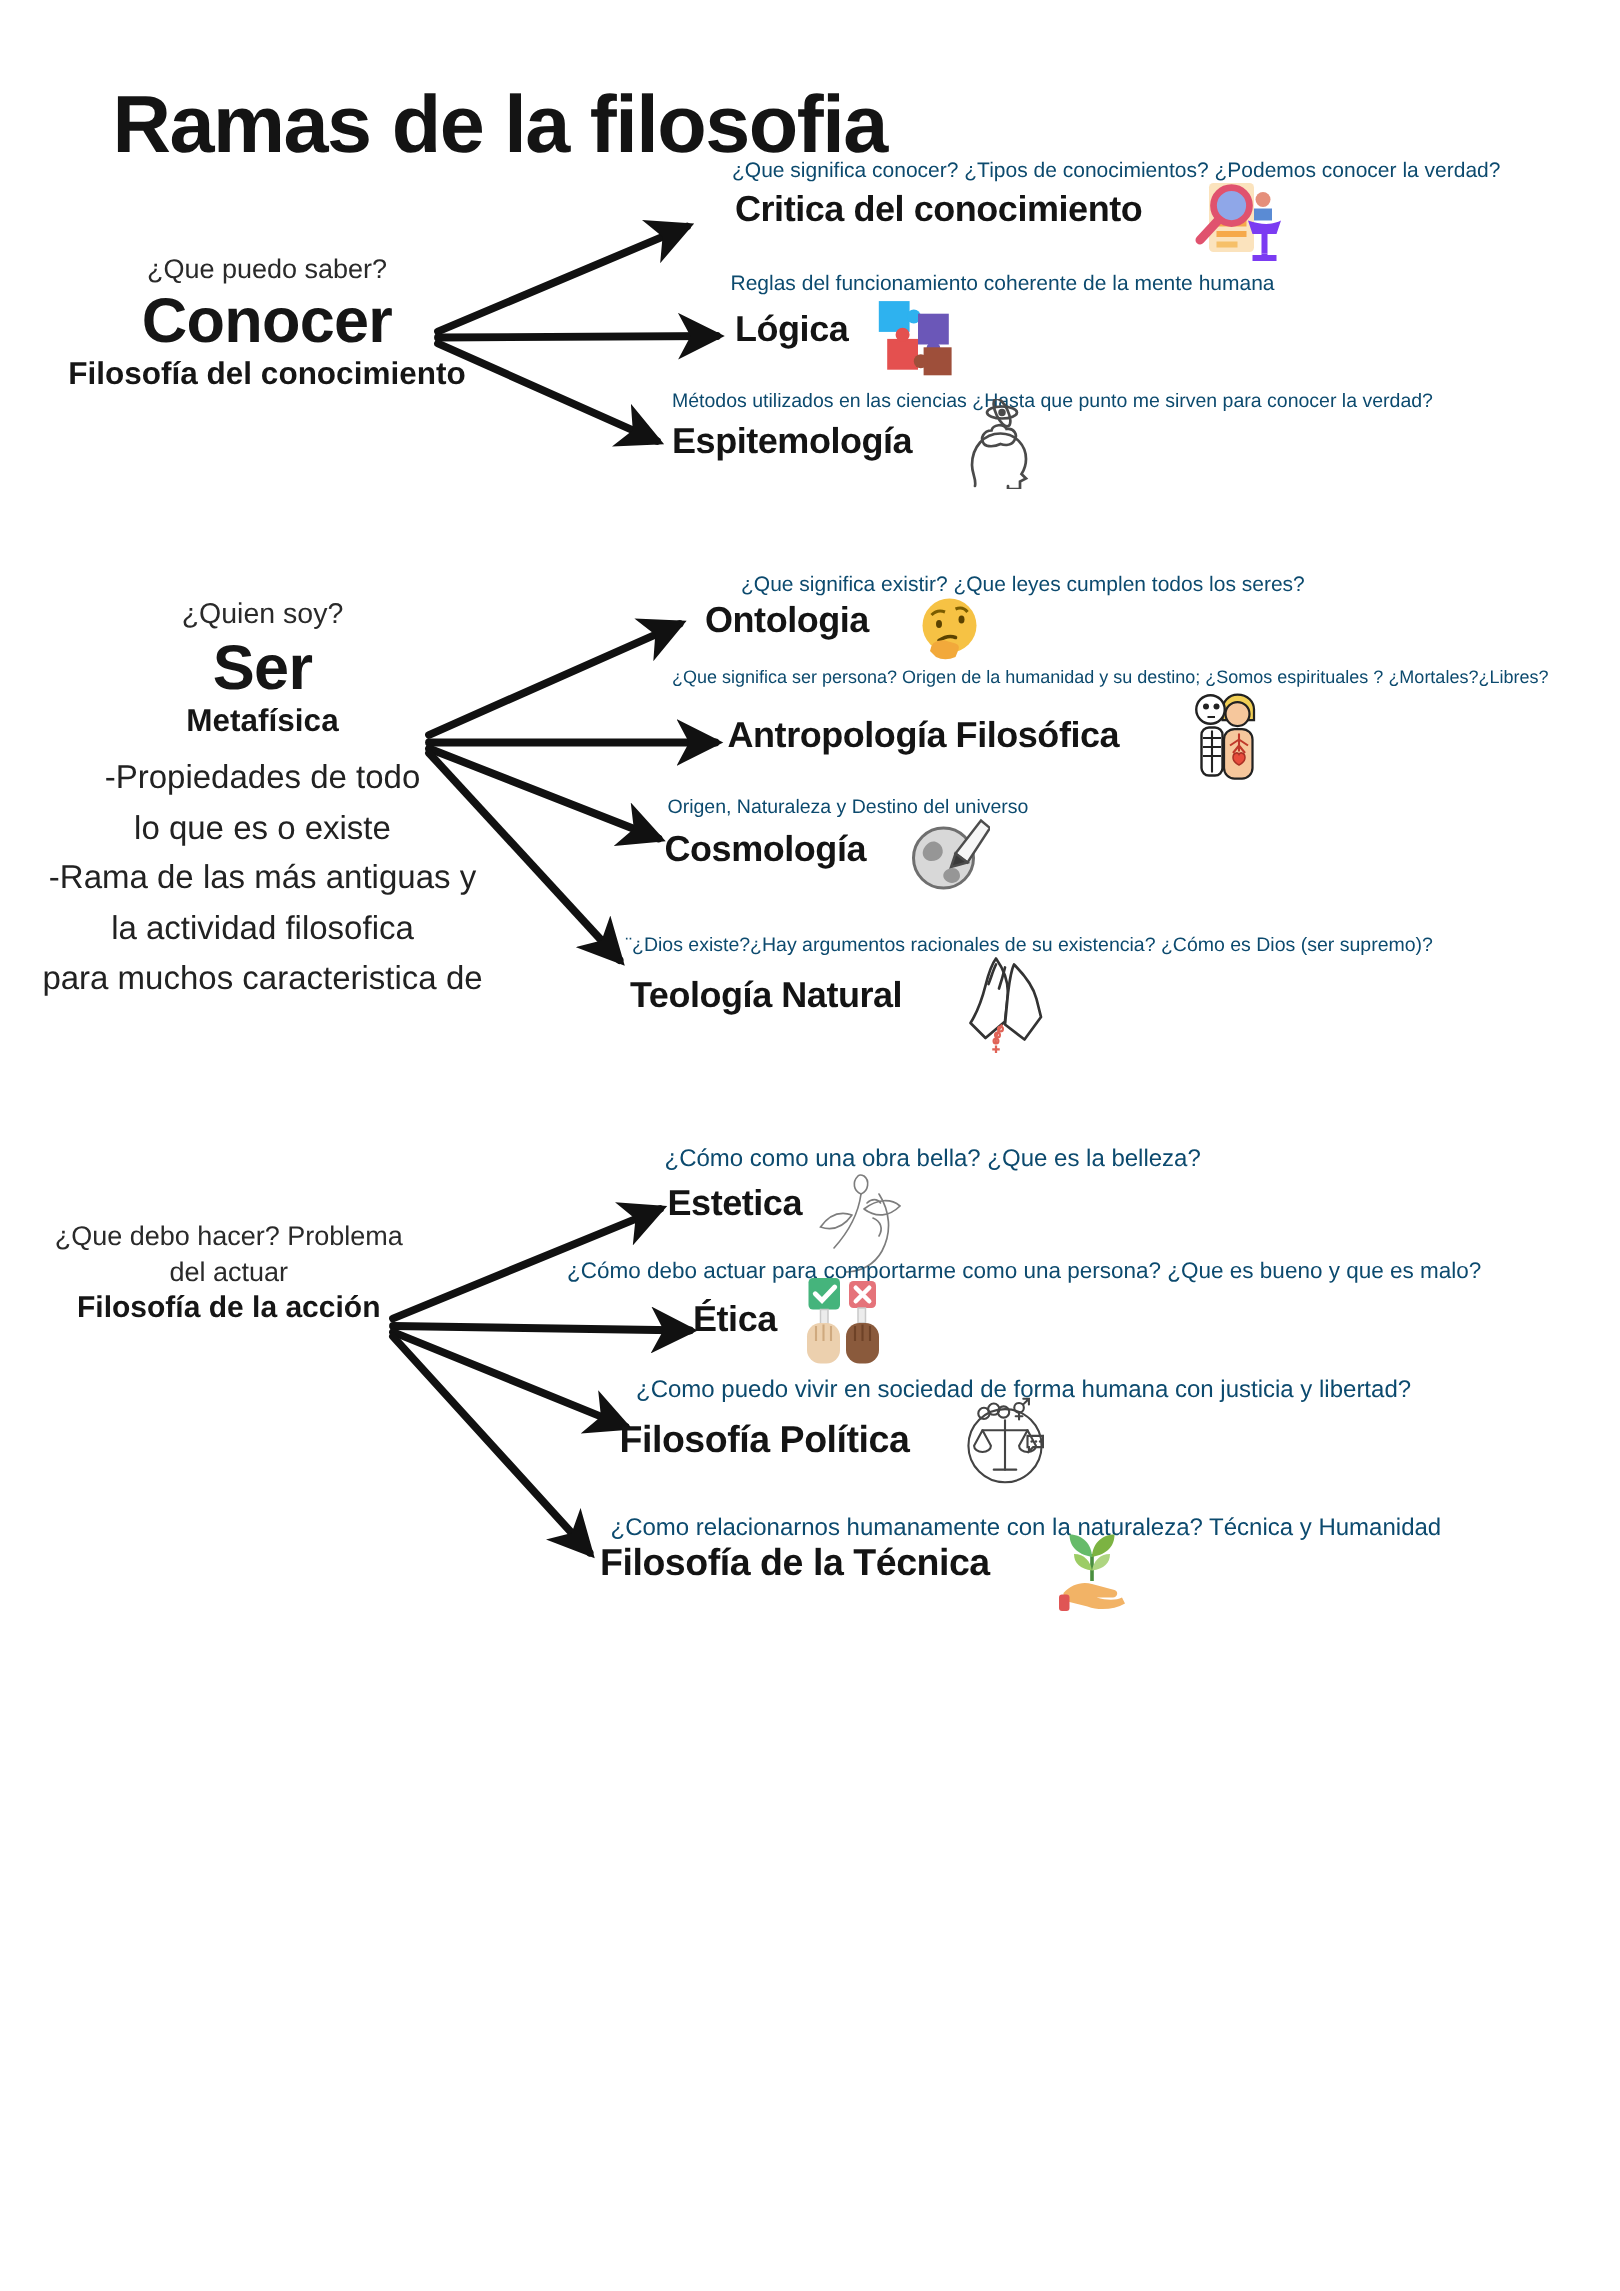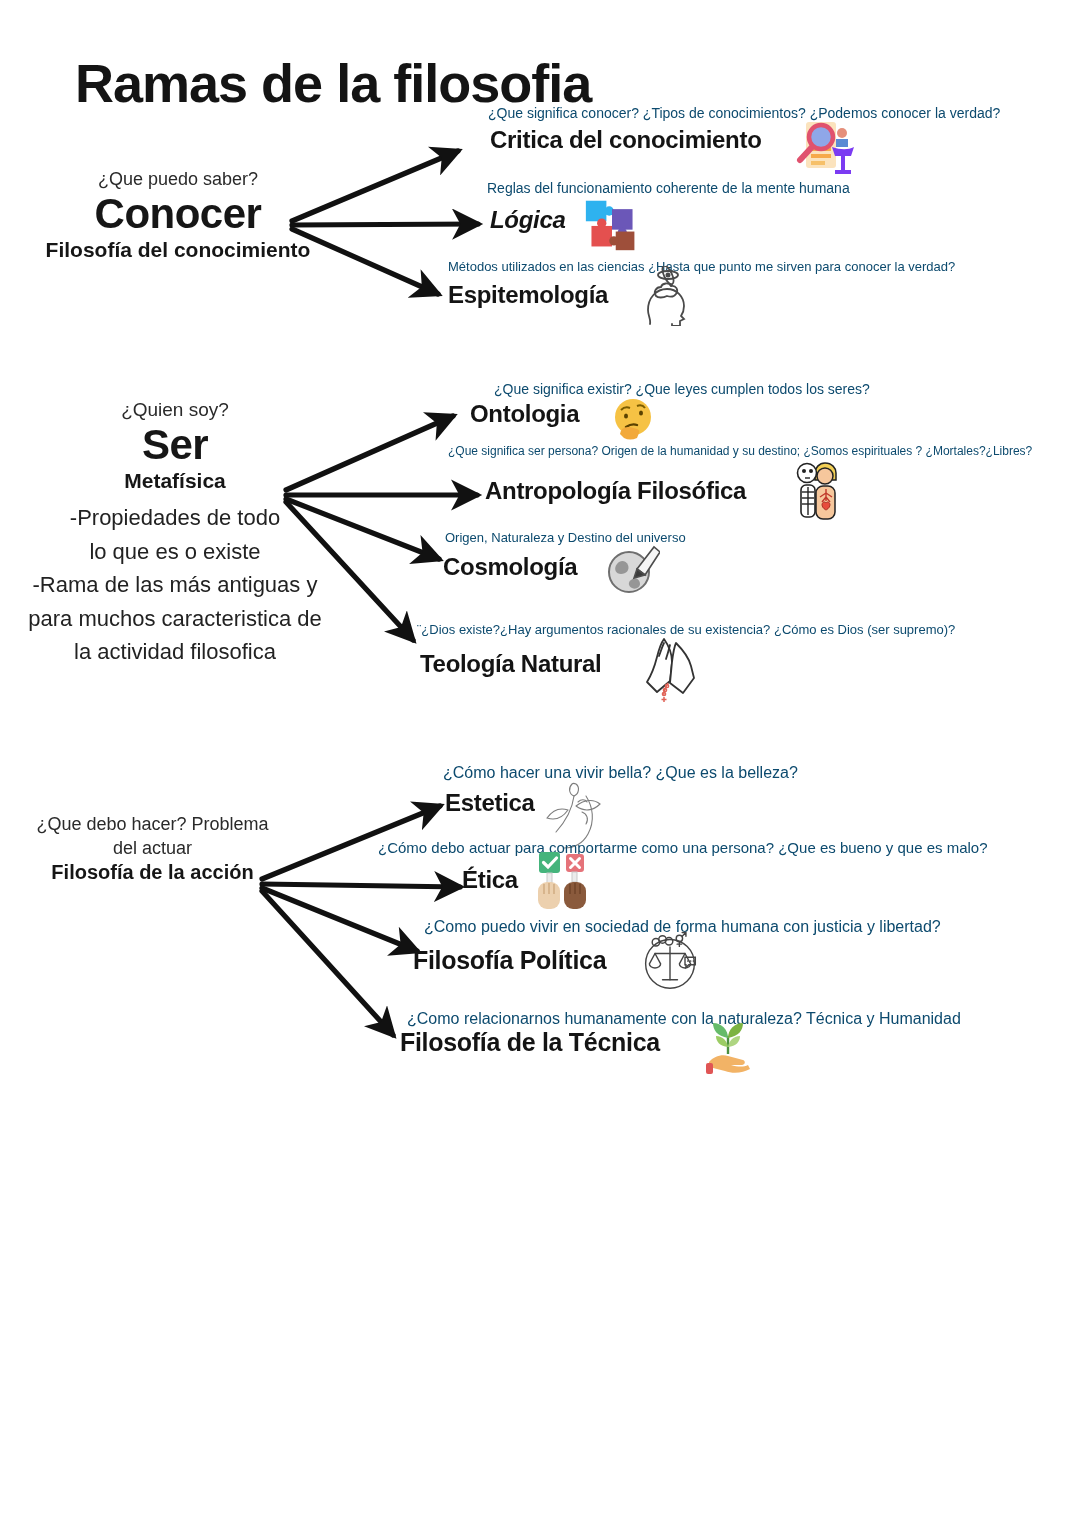--- a/index.html
+++ b/index.html
@@ -56,22 +56,22 @@
   </div>
 
   <div class="hub" style="left:10px;top:399px;width:330px;">
     <div class="hub-q" style="font-size:19px;">¿Quien soy?</div>
     <div class="hub-name">Ser</div>
     <div class="hub-sub">Metafísica</div>
     <div class="hub-desc">
       <div>-Propiedades de todo</div>
       <div>lo que es o existe</div>
       <div>-Rama de las más antiguas y</div>
+      <div>la actividad filosofica</div>
       <div>para muchos caracteristica de</div>
-      <div>la actividad filosofica</div>
     </div>
   </div>
 
   <div class="hub" style="left:15px;top:812px;width:275px;">
     <div class="hub-q" style="line-height:1.35;">
       <div>¿Que debo hacer? Problema</div>
       <div>del actuar</div>
     </div>
     <div class="hub-sub" style="font-size:20px;">Filosofía de la acción</div>
   </div>
@@ -89,21 +89,21 @@
       <line x1="20" y1="27" x2="8" y2="40" stroke="#e0526e" stroke-width="6" stroke-linecap="round"></line>
       <circle cx="50" cy="13" r="5" fill="#e58f7b"></circle>
       <path d="M44 19 h12 v8 h-12 z" fill="#5a8bd4"></path>
       <path d="M40 27 c9 3 16 3 22 0 l-3 9 h-16 z" fill="#7b3bf2"></path>
       <rect x="49" y="36" width="4" height="13" fill="#7b3bf2"></rect>
       <path d="M43 52 h16 M51 49 v3" stroke="#7b3bf2" stroke-width="4"></path>
     </svg>
   </div>
 
   <div class="bq" style="left:487px;top:180px;font-size:14px;">Reglas del funcionamiento coherente de la mente humana</div>
-  <div class="bt" style="left:490px;top:206px;font-style:italic;">Lógica</div>
+  <div class="bt" style="left:490px;top:206px;">Lógica</div>
   <div class="bi" style="left:584px;top:197px;">
     <svg width="56" height="56" viewBox="0 0 60 60">
       <rect x="2" y="4" width="22" height="22" fill="#2eb2ef"></rect>
       <circle cx="27" cy="15" r="5" fill="#2eb2ef"></circle>
       <rect x="30" y="13" width="22" height="22" fill="#6b57b8"></rect>
       <circle cx="41" cy="38" r="5" fill="#6b57b8"></circle>
       <rect x="8" y="31" width="22" height="22" fill="#e4504f"></rect>
       <circle cx="19" cy="28" r="5" fill="#e4504f"></circle>
       <rect x="34" y="37" width="20" height="20" fill="#9e4f3a"></rect>
       <circle cx="32" cy="47" r="5" fill="#9e4f3a"></circle>
@@ -189,21 +189,21 @@
       <g fill="none" stroke="#e06357" stroke-width="1.5">
         <path d="M26 46 c-3 5-5 9-4 13"></path>
         <circle cx="25" cy="49" r="1.6"></circle>
         <circle cx="23" cy="53" r="1.6"></circle>
         <circle cx="22" cy="57" r="1.6"></circle>
         <path d="M22 60 v5 M19.5 62.5 h5"></path>
       </g>
     </svg>
   </div>
 
-  <div class="bq" style="left:443px;top:764px;font-size:16px;">¿Cómo hacer una vivir bella? ¿Que es la belleza?</div>
+  <div class="bq" style="left:443px;top:764px;font-size:16px;">¿Cómo como una obra bella? ¿Que es la belleza?</div>
   <div class="bt" style="left:445px;top:789px;">Estetica</div>
   <div class="bi" style="left:542px;top:776px;">
     <svg width="72" height="76" viewBox="0 0 72 76">
       <g fill="none" stroke="#7d7d7d" stroke-width="1.1" stroke-linecap="round">
         <path d="M30 8 c-4 4-3 10 2 12 5-2 6-9 2-12 -2-1-3-1-4 0"></path>
         <path d="M32 20 c-2 15-9 26-18 36"></path>
         <path d="M26 34 c-9-3-16 1-21 8 9 3 16-1 21-8"></path>
         <path d="M34 30 c9-7 18-7 24-2 -7 7-16 8-24 2"></path>
         <path d="M44 20 c7 11 9 25 2 38 -5 9-14 14-24 14"></path>
         <path d="M40 36 c5 2 7 7 4 12"></path>

